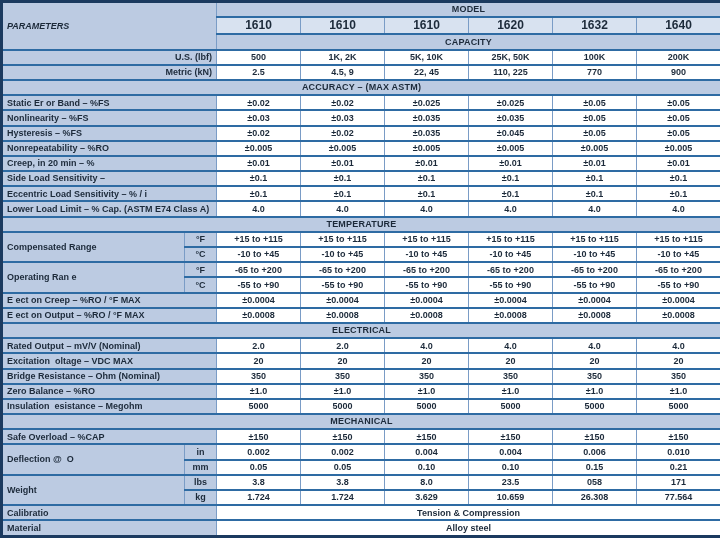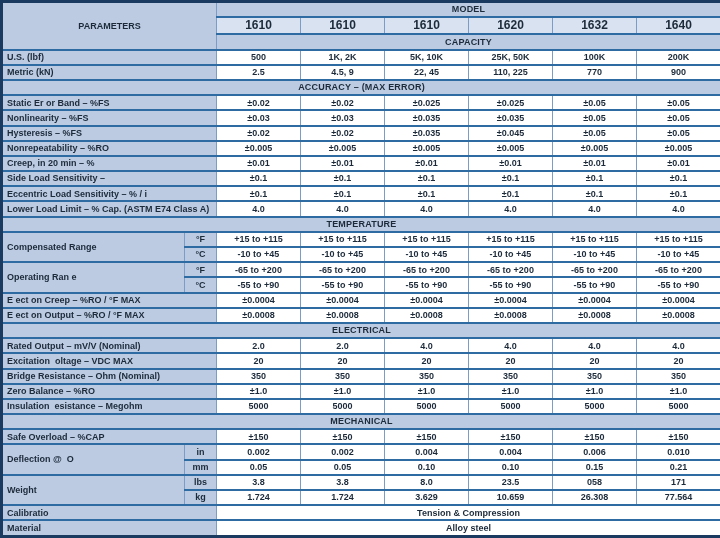--- a/index.html
+++ b/index.html
@@ -23,25 +23,25 @@
     padding: 0 4px;
     height: 12px;
     line-height: 1.15;
     white-space: pre-wrap;
     overflow: hidden;
   }
   table.spec { border: 3px solid var(--frame, #1b3a5f); }
   table.spec tr:first-child td { border-top: 3px solid var(--frame, #1b3a5f); }
   table.spec tr:last-child td { border-bottom: 3px solid var(--frame, #1b3a5f); }
 
-  td.h    { background: var(--hdr, #bccbe2); text-align: center; }
+  td.h    { background: var(--hdr, #bccbe2); text-align: left; font-style: italic; }
   td.model{ background: var(--mdl, #d8e2f0); text-align: center; font-size: 12px; }
   td.sec  { background: var(--hdr, #bccbe2); text-align: center; letter-spacing: 0.2px; }
   td.lbl  { background: var(--hdr, #bccbe2); text-align: left; }
-  td.lblr { background: var(--hdr, #bccbe2); text-align: left; padding-right: 6px; }
+  td.lblr { background: var(--hdr, #bccbe2); text-align: right; padding-right: 6px; }
   td.unit { background: var(--hdr, #bccbe2); text-align: center; }
   td.val  { background: var(--cell, #ffffff); text-align: center; }
 </style>
 </head>
 <body>
 
 <div class="sheet">
   <table class="spec">
     <colgroup>
       <col style="width:183px">
@@ -81,21 +81,21 @@
         <tr>
           <td class="lblr" colspan="2">Metric (kN)</td>
           <td class="val">2.5</td>
           <td class="val">4.5, 9</td>
           <td class="val">22, 45</td>
           <td class="val">110, 225</td>
           <td class="val">770</td>
           <td class="val">900</td>
         </tr>
         <tr>
-          <td class="sec" colspan="8">ACCURACY – (MAX ERROR)</td>
+          <td class="sec" colspan="8">ACCURACY – (MAX ASTM)</td>
         </tr>
         <tr>
           <td class="lbl" colspan="2">Static Er or Band – %FS</td>
           <td class="val">±0.02</td>
           <td class="val">±0.02</td>
           <td class="val">±0.025</td>
           <td class="val">±0.025</td>
           <td class="val">±0.05</td>
           <td class="val">±0.05</td>
         </tr>

